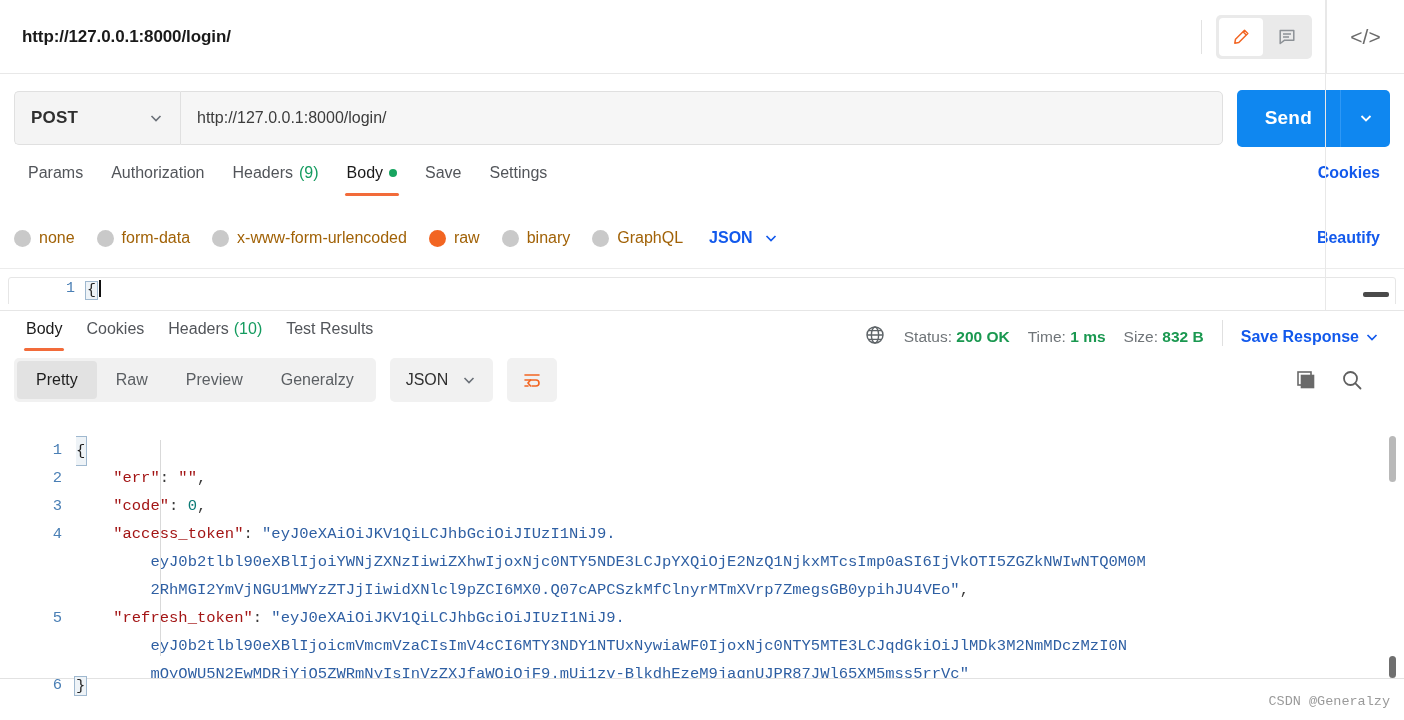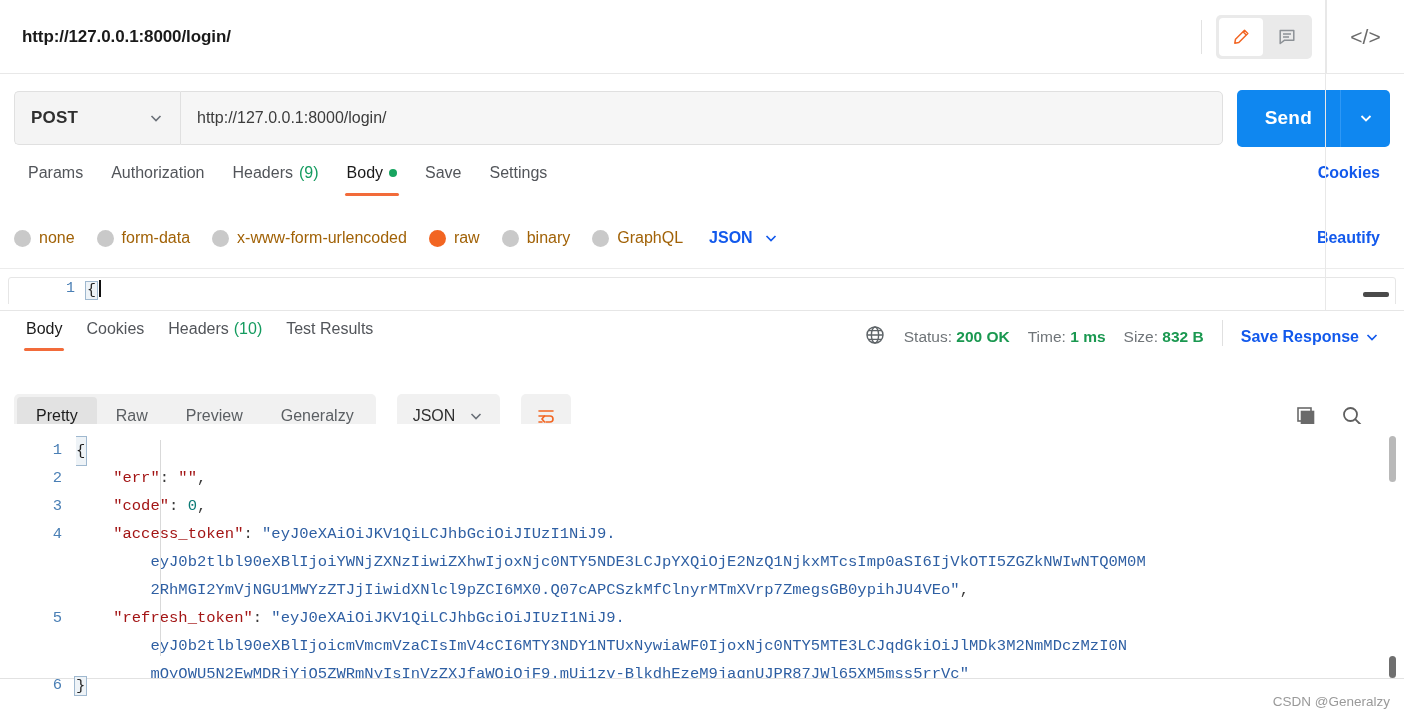--- a/index.html
+++ b/index.html
@@ -175,22 +175,22 @@
   .meta-item { font-size: 15.5px; color: #6f7478; white-space: nowrap; }
   .meta-val { color: #1a9850; font-weight: 700; }
   .meta-sep { width: 1px; height: 26px; background: #e0e0e0; }
   .save-response {
     display: flex; align-items: center; gap: 5px; font-size: 16px;
     color: #1259ec; font-weight: 700; cursor: pointer; padding-right: 10px;
   }
 
   
   .resptoolbar {
-    position: absolute; left: 0; top: 388px; width: 1404px; height: 56px;
-    display: flex; align-items: center; padding: 0 14px; gap: 7px;
+    position: absolute; left: 0; top: 352px; width: 1404px; height: 56px;
+    display: flex; align-items: center; padding: 0 14px;
   }
   .pillgroup {
     display: flex; align-items: center; background: #f1f1f1;
     border-radius: 5px; height: 44px; padding: 3px;
   }
   .pill {
     height: 38px; padding: 0 19px; display: flex; align-items: center;
     font-size: 16px; color: #5b5f63; border-radius: 4px; cursor: pointer;
   }
   .pill.active { background: #e2e2e2; color: #1e1e1e; }
@@ -240,21 +240,21 @@
     position: absolute; right: 8px; top: 232px; width: 7px; height: 22px;
     background: #6f6f6f; border-radius: 4px;
   }
 
   
   .bottomstrip {
     position: absolute; left: 0; top: 678px; width: 1404px; height: 42px;
     border-top: 1px solid #e2e2e2; background: #fff;
   }
   .watermark {
-    position: absolute; right: 14px; top: 694px; font-size: 13.5px; color: #9a9a9a;
+    position: absolute; right: 14px; top: 694px; font-size: 13.5px; color: #9a9a9a; font-family: Liberation Mono, monospace;
   }
   .last-line {
     position: absolute; left: 76px; top: 676px;
     font-family: "Liberation Mono", monospace; font-size: 15.5px; color: #1f1f1f;
   }
   .last-num {
     position: absolute; left: 0; top: 676px; width: 62px; text-align: right;
     font-family: "Liberation Mono", monospace; font-size: 15.5px; color: #4a7fb5;
   }
   .right-rail-border {

